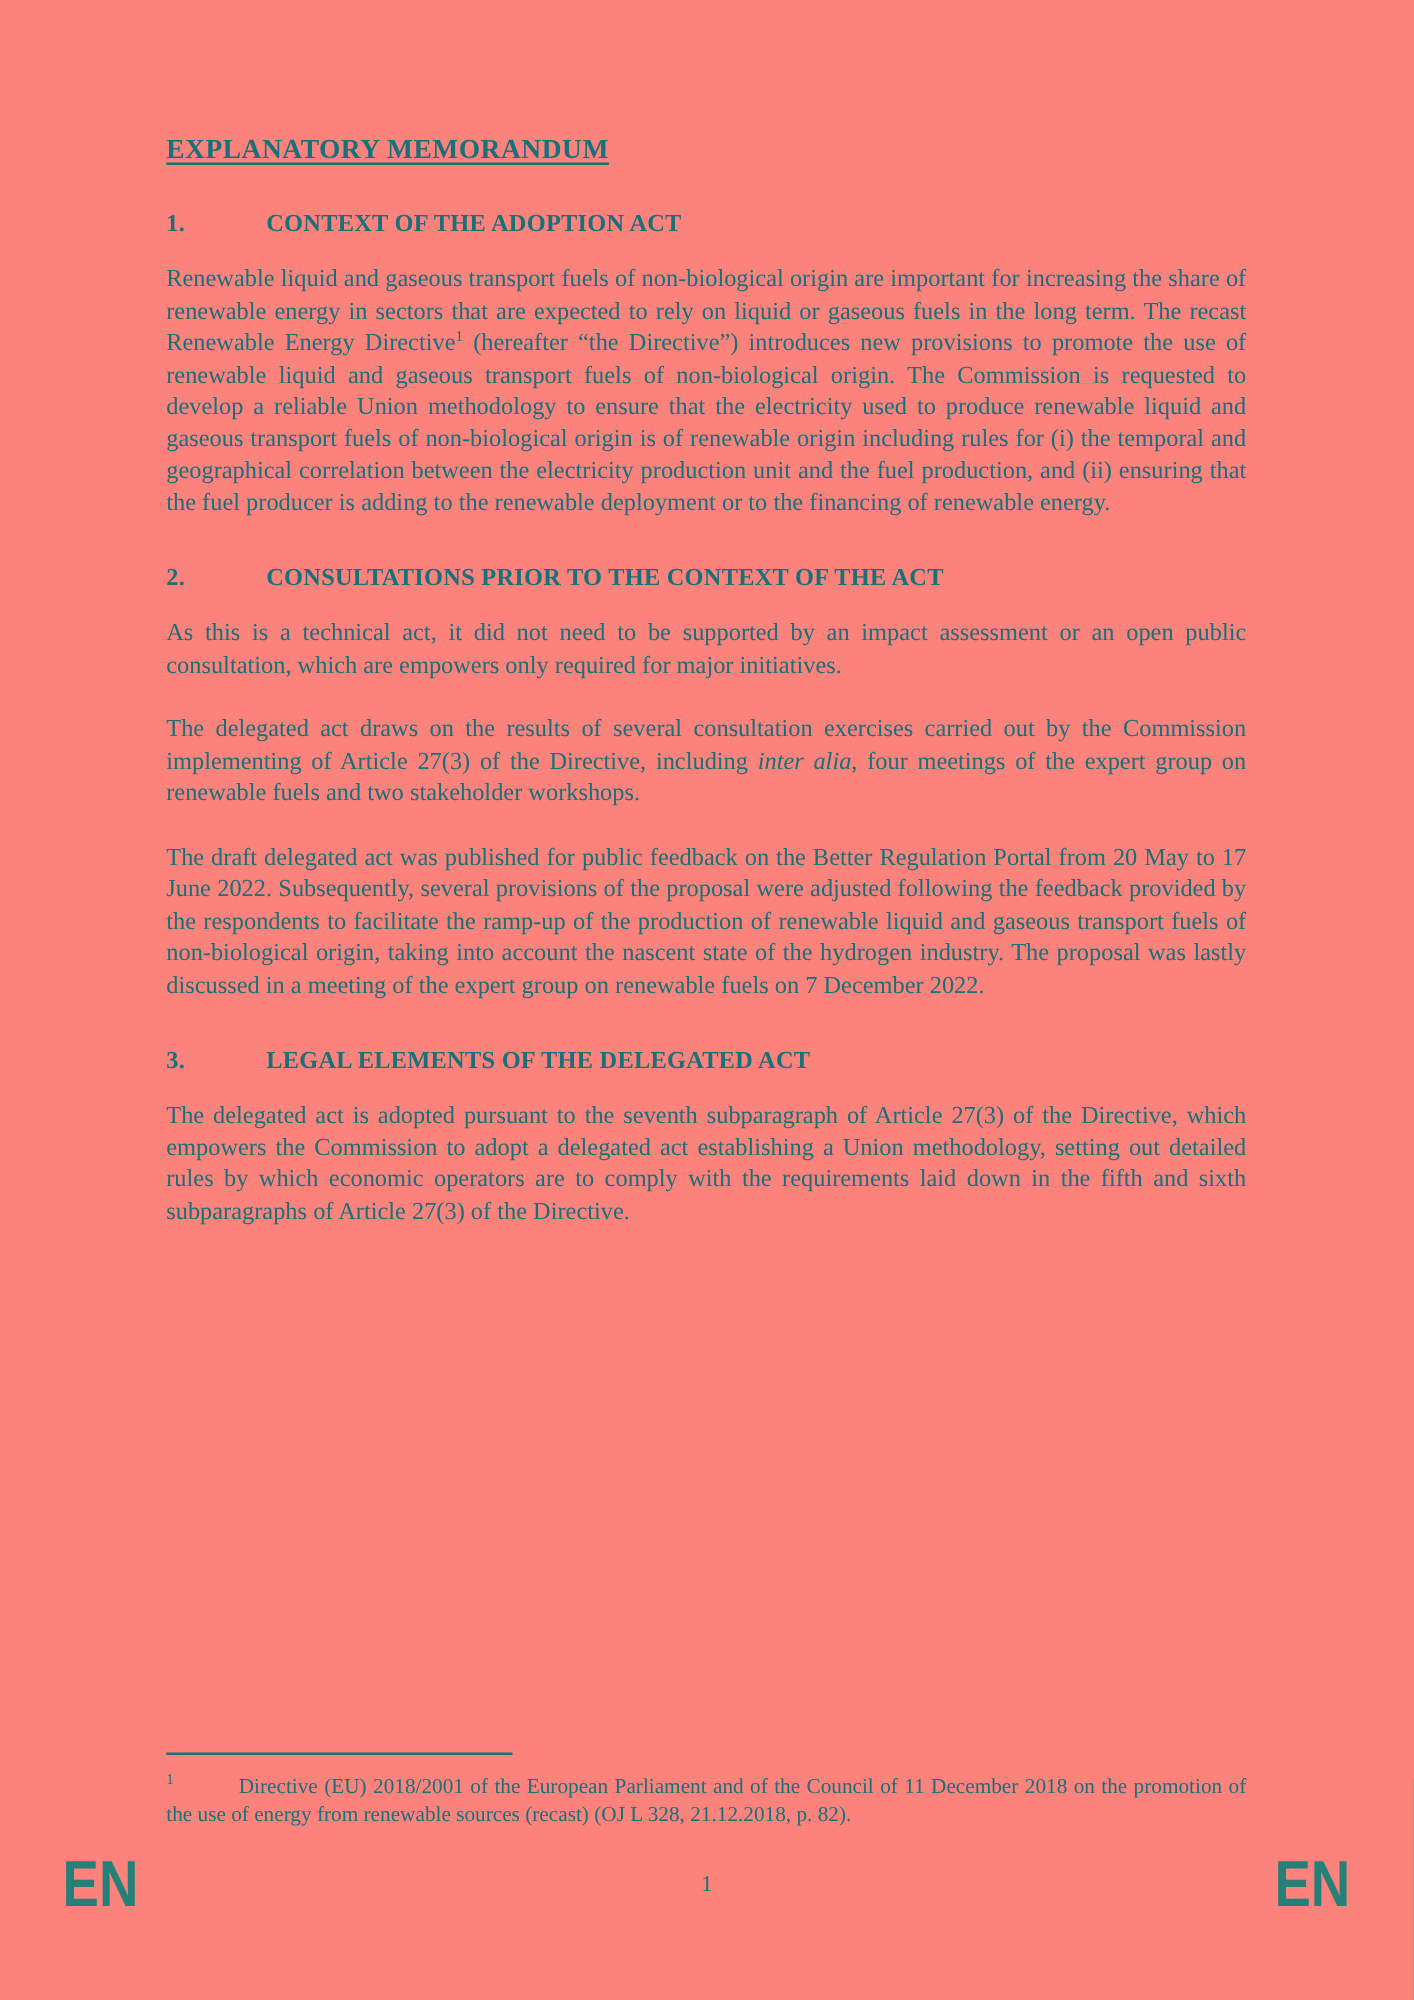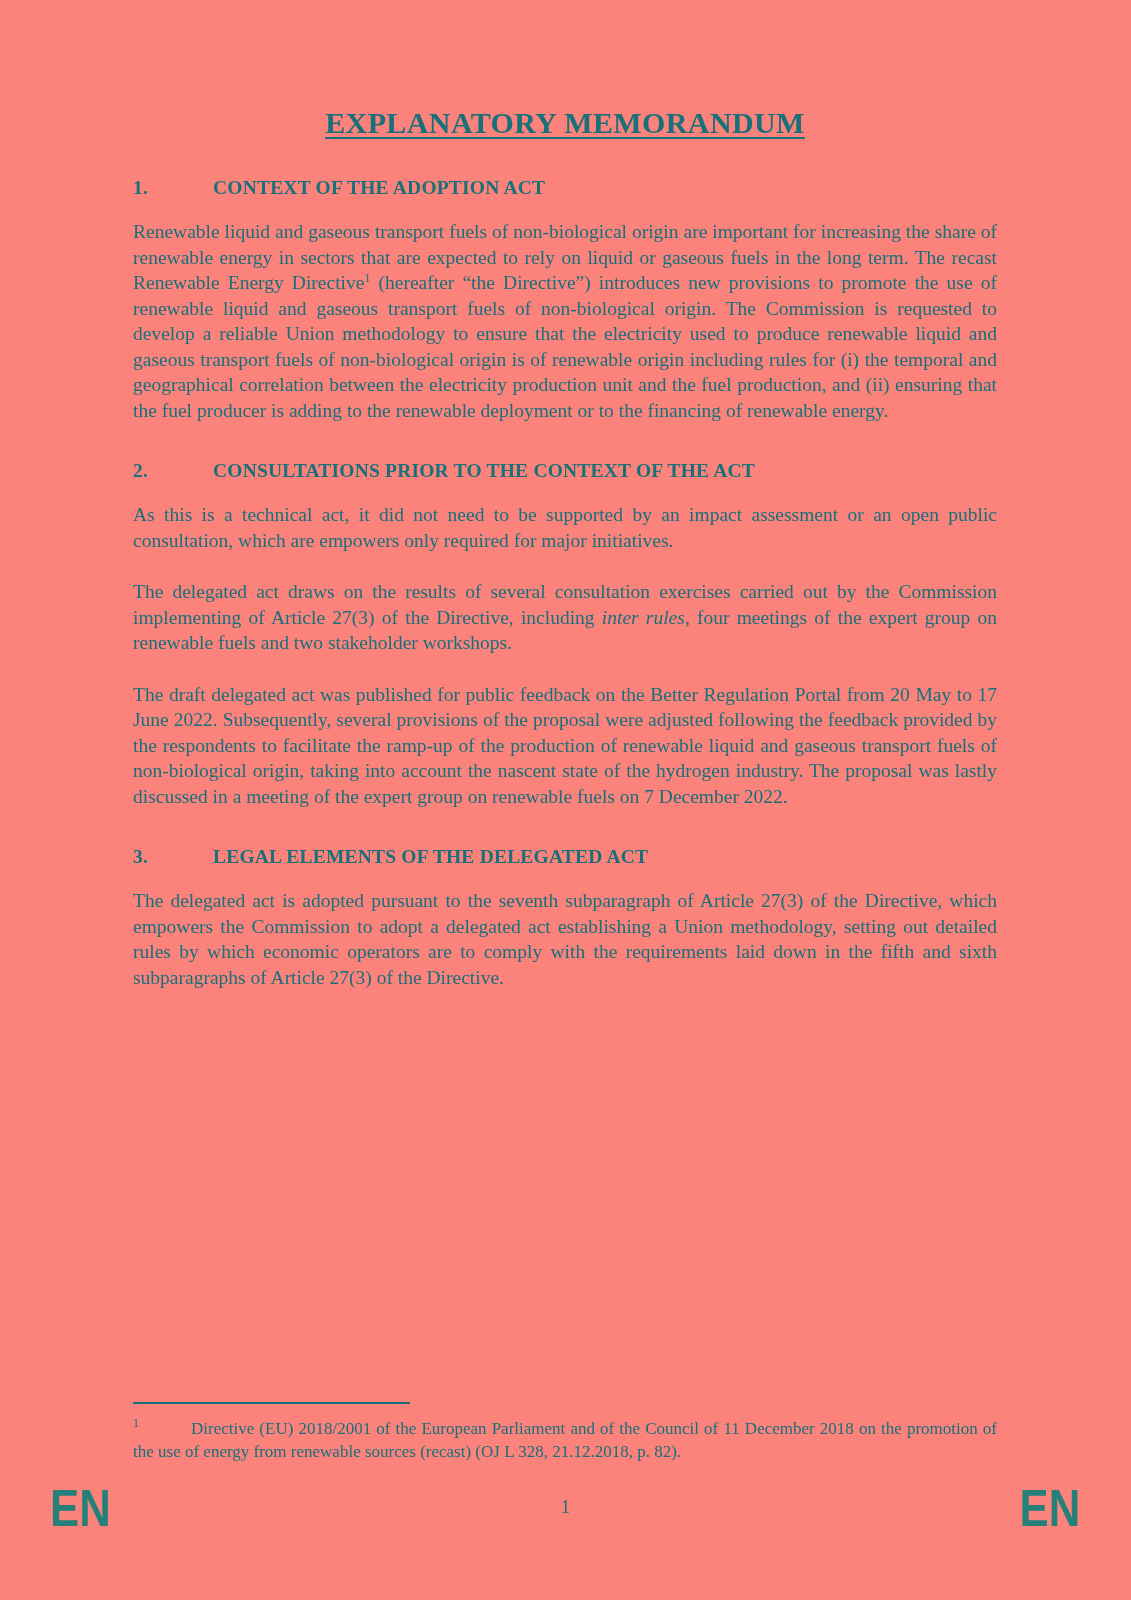--- a/index.html
+++ b/index.html
@@ -12,22 +12,22 @@
     font-family:"Liberation Serif", serif;
     overflow:hidden;
   }
   .content {
     position:absolute;
     left:133px; top:0;
     width:864px;
   }
   h1.doc-title {
     margin:106px 0 0 0;
-    text-align:center;
-    font-size:30px;
+    text-align:left;
+    font-size:22px;
     font-weight:bold;
     letter-spacing:0.4px;
     text-decoration:underline;
     text-underline-offset:4px;
     text-decoration-thickness:2px;
   }
   .heading {
     display:flex;
     font-weight:bold;
     font-size:19.5px;
@@ -98,21 +98,21 @@
       </div>
       <p class="body-p first"><span>Renewable liquid and gaseous transport fuels of non-biological origin are important for increasing the share of renewable energy in sectors that are expected to rely on liquid or gaseous fuels in the long term. The recast Renewable Energy Directive</span><sup class="fn-ref">1</sup><span> (hereafter “the Directive”) introduces new provisions to promote the use of renewable liquid and gaseous transport fuels of non-biological origin. The Commission is requested to develop a reliable Union methodology to ensure that the electricity used to produce renewable liquid and gaseous transport fuels of non-biological origin is of renewable origin including rules for (i) the temporal and geographical correlation between the electricity production unit and the fuel production, and (ii) ensuring that the fuel producer is adding to the renewable deployment or to the financing of renewable energy.</span></p>
     </section>
 
     <section>
       <div class="heading">
         <span class="h-num">2.</span>
         <span class="h-text">CONSULTATIONS PRIOR TO THE CONTEXT OF THE ACT</span>
       </div>
       <p class="body-p first">As this is a technical act, it did not need to be supported by an impact assessment or an open public consultation, which are empowers only required for major initiatives.</p>
-      <p class="body-p"><span>The delegated act draws on the results of several consultation exercises carried out by the Commission implementing of Article 27(3) of the Directive, including </span><span class="it">inter rules</span><span>, four meetings of the expert group on renewable fuels and two stakeholder workshops.</span></p>
+      <p class="body-p"><span>The delegated act draws on the results of several consultation exercises carried out by the Commission implementing of Article 27(3) of the Directive, including </span><span class="it">inter alia</span><span>, four meetings of the expert group on renewable fuels and two stakeholder workshops.</span></p>
       <p class="body-p">The draft delegated act was published for public feedback on the Better Regulation Portal from 20 May to 17 June 2022.  Subsequently, several provisions of the proposal were adjusted following the feedback provided by the respondents to facilitate the ramp-up of the production of renewable liquid and gaseous transport fuels of non-biological origin, taking into account the nascent state of the hydrogen industry. The proposal was lastly discussed in a meeting of the expert group on renewable fuels on 7 December 2022.</p>
     </section>
 
     <section>
       <div class="heading">
         <span class="h-num">3.</span>
         <span class="h-text">LEGAL ELEMENTS OF THE DELEGATED ACT</span>
       </div>
       <p class="body-p first">The delegated act is adopted pursuant to the seventh subparagraph of Article 27(3) of the Directive, which empowers the Commission to adopt a delegated act establishing a Union methodology, setting out detailed rules by which economic operators are to comply with the requirements laid down in the fifth and sixth subparagraphs of Article 27(3) of the Directive.</p>
     </section>

